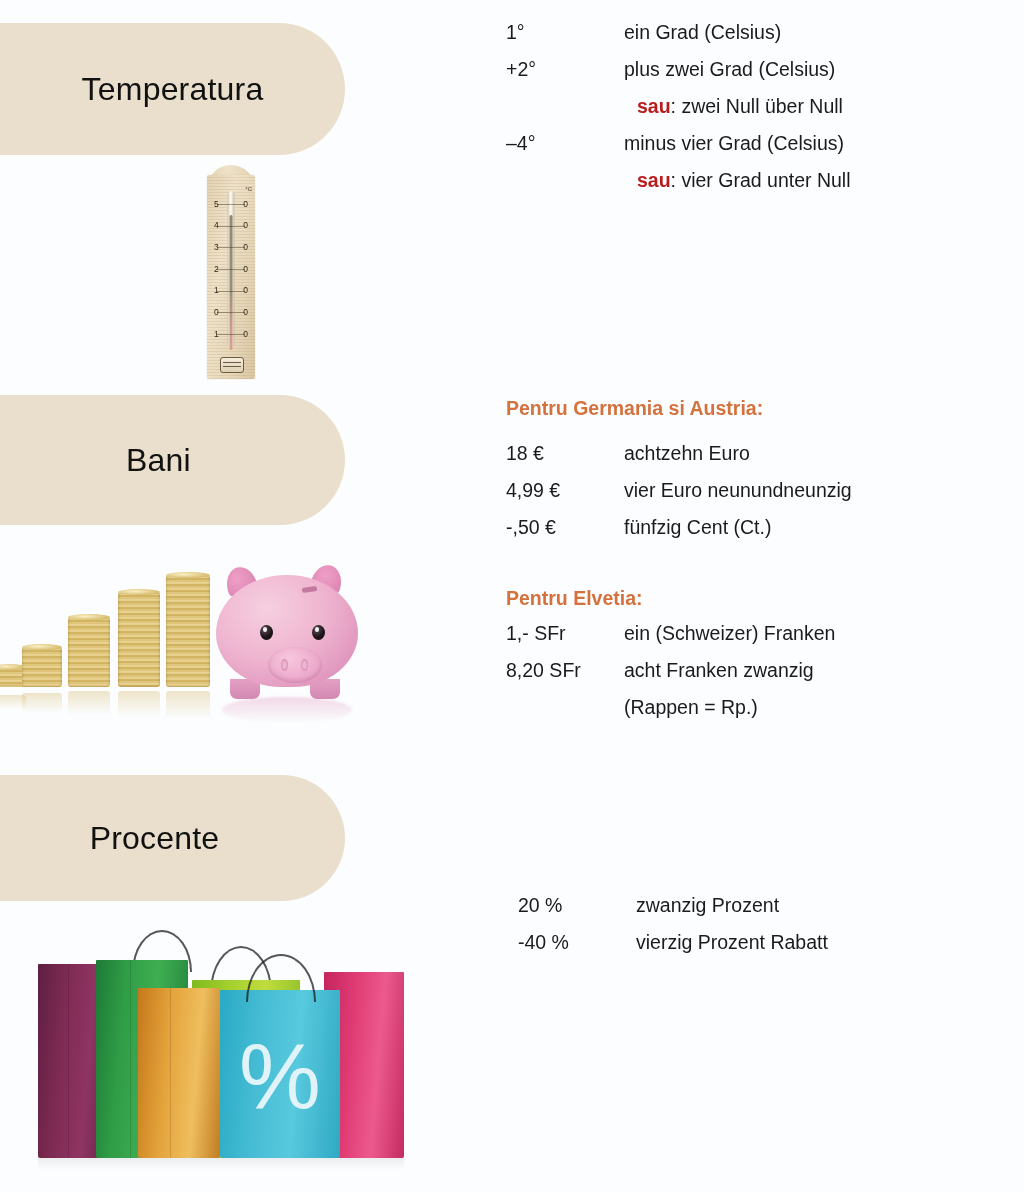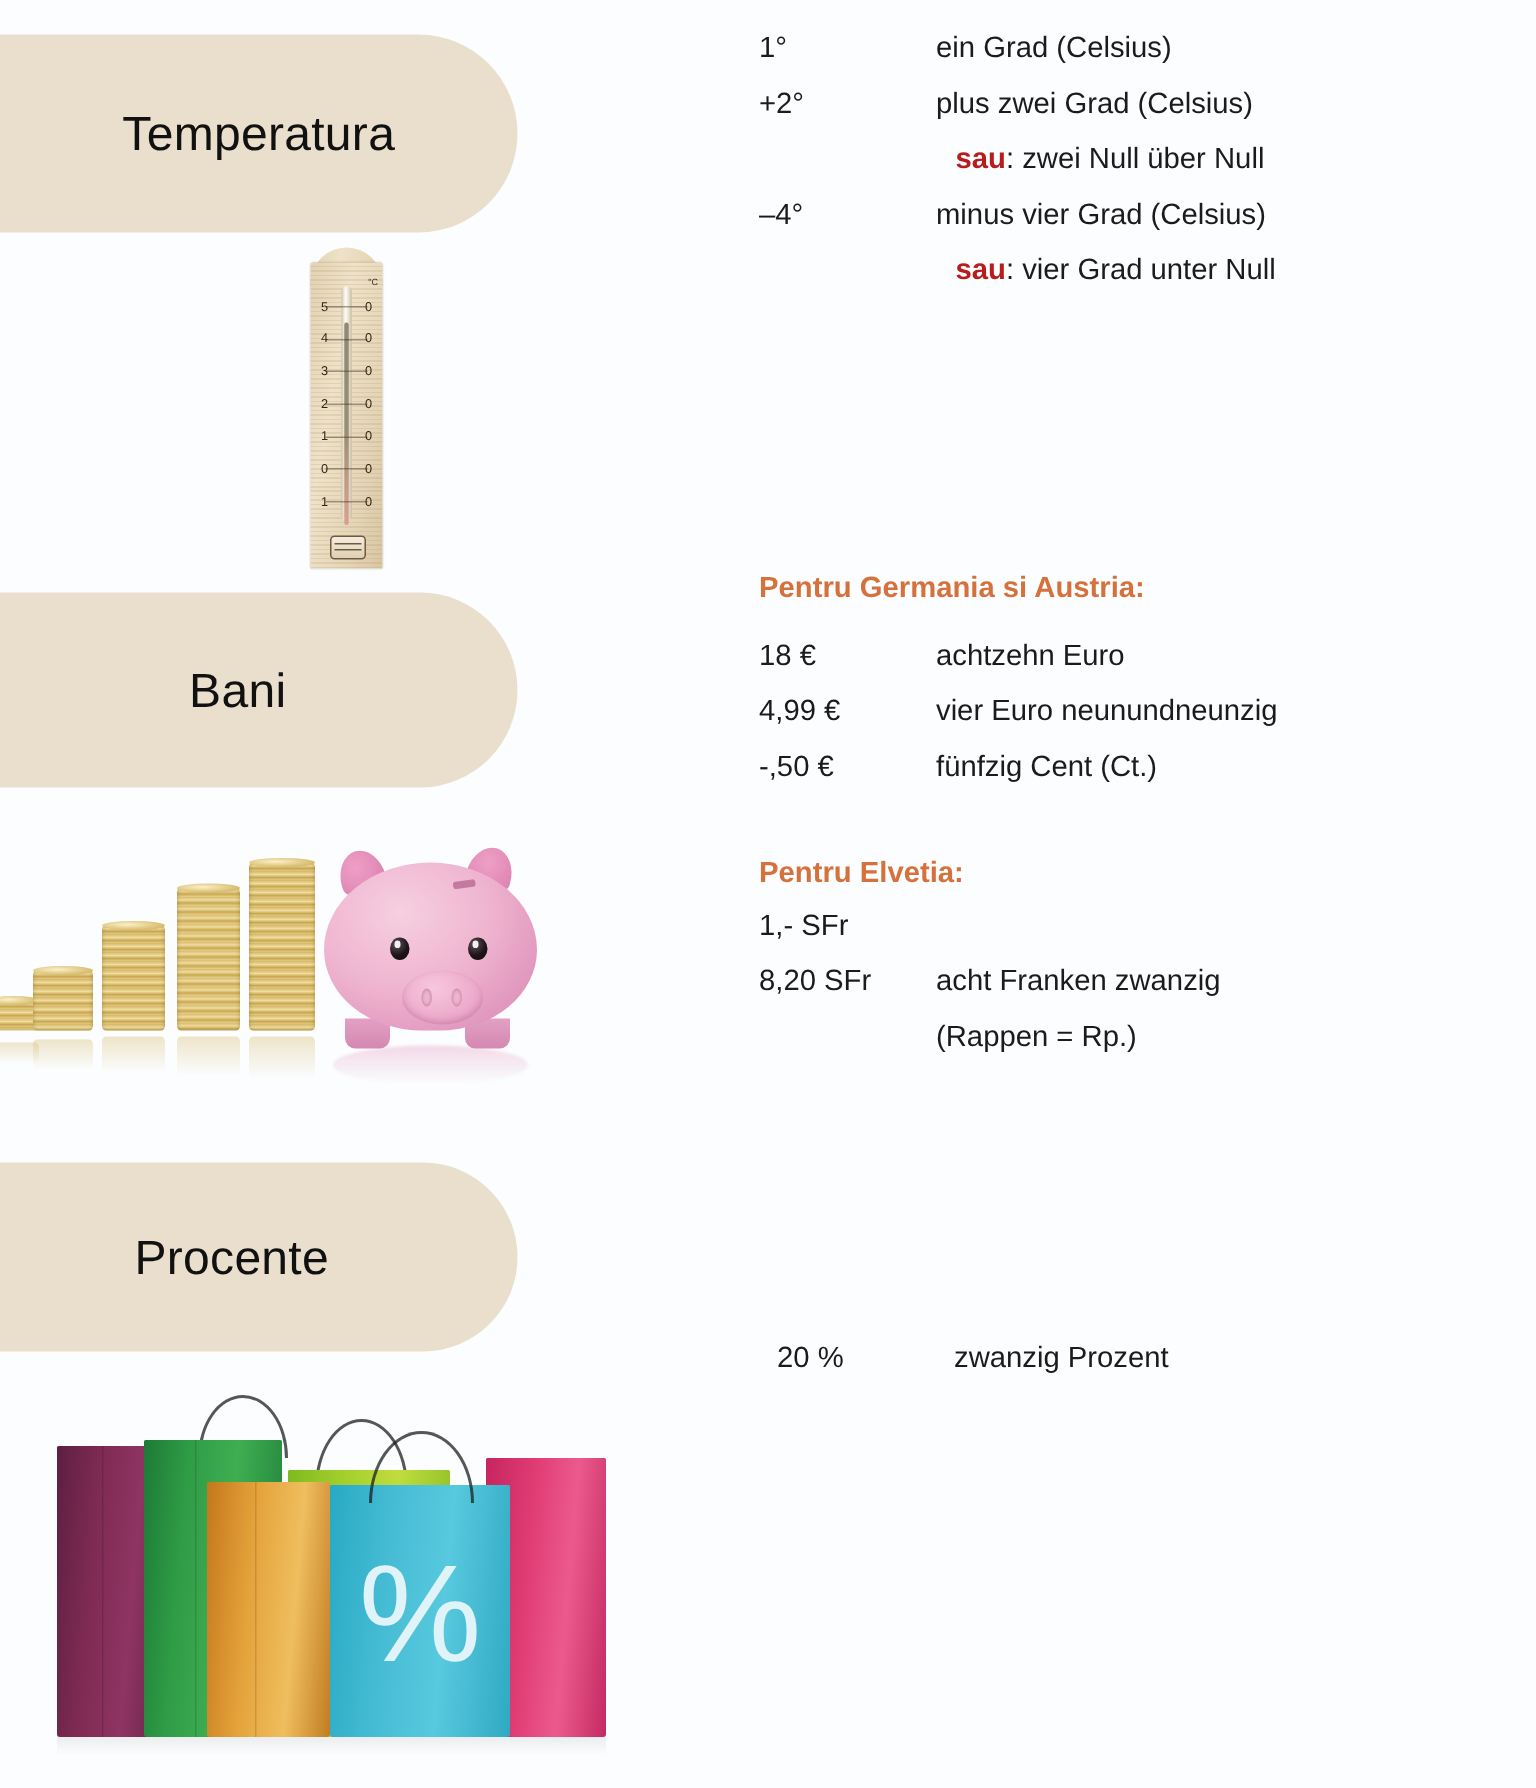--- a/index.html
+++ b/index.html
@@ -375,20 +375,21 @@
   .alt-word {
     font-weight: bold;
     color: #b91c1c;
   }
   .heading {
     color: #d4713c;
     font-size: 19.5px;
     font-weight: bold;
     line-height: 34px;
     font-family: "Liberation Sans", sans-serif;
+    margin-top: 16px;
   }
   #block-temperature { top: 14px; }
   #block-euro       { top: 375px; }
   #block-franken    { top: 565px; }
   #block-percent    { top: 887px; margin-left: 12px; }
   #block-euro .heading   { margin-bottom: 10px; }
   #block-franken .heading{ margin-bottom: 0px; }
 </style>
 </head>
 <body>
@@ -519,20 +520,21 @@
     <div class="line">
       <span class="val">-,50 €</span>
       <span class="desc">fünfzig Cent (Ct.)</span>
     </div>
   </div>
 
   <div class="text-block" id="block-franken">
     <div class="heading">Pentru Elvetia:</div>
     <div class="line">
       <span class="val">1,- SFr</span>
+      <span class="desc">ein (Schweizer) Franken</span>
     </div>
     <div class="line">
       <span class="val">8,20 SFr</span>
       <span class="desc">acht Franken zwanzig</span>
     </div>
     <div class="line">
       <span class="val"></span>
       <span class="desc">(Rappen = Rp.)</span>
     </div>
   </div>
@@ -560,15 +562,19 @@
     <div class="bag" id="bag-cyan">
       <div class="bag-percent">%</div>
     </div>
   </div>
 
   <div class="text-block" id="block-percent">
     <div class="line">
       <span class="val">20 %</span>
       <span class="desc">zwanzig Prozent</span>
     </div>
+    <div class="line">
+      <span class="val">-40 %</span>
+      <span class="desc">vierzig Prozent Rabatt</span>
+    </div>
   </div>
 
 </div>
 
 </body></html>

